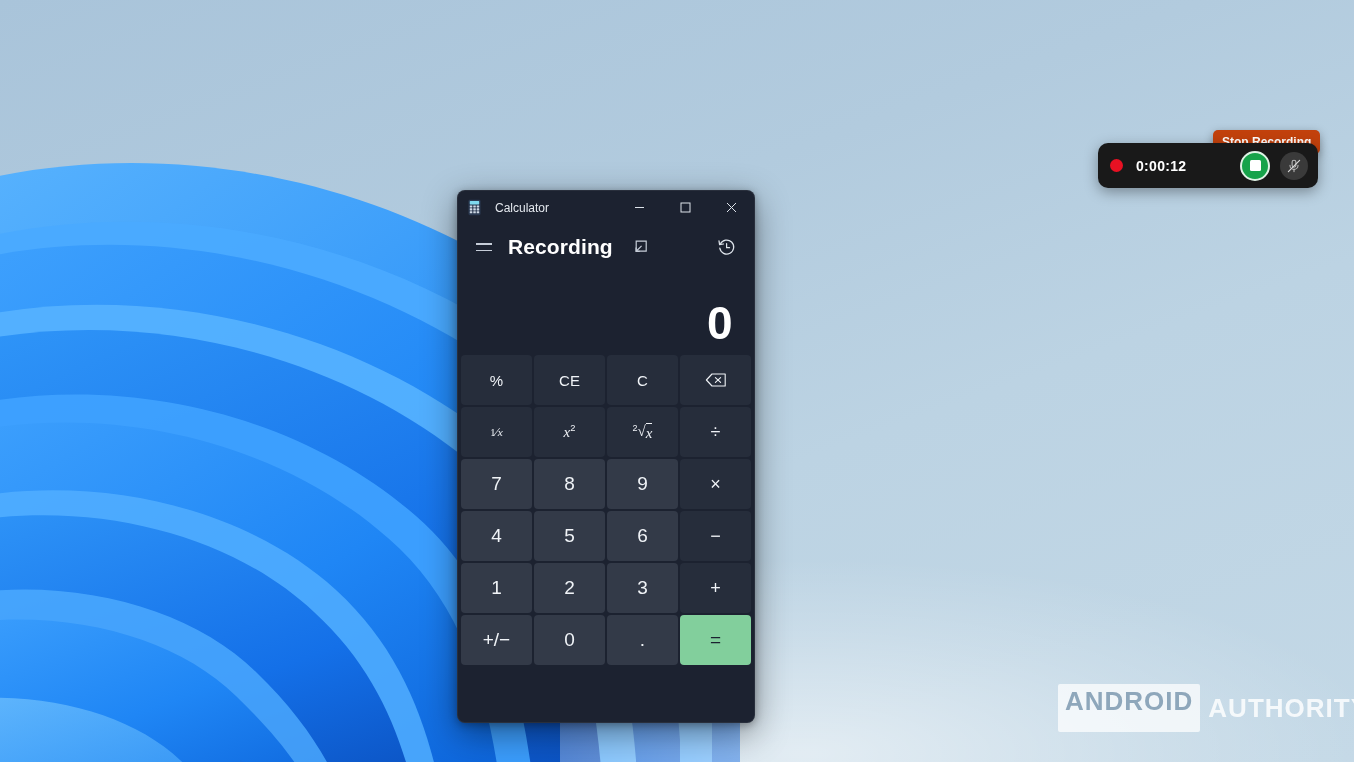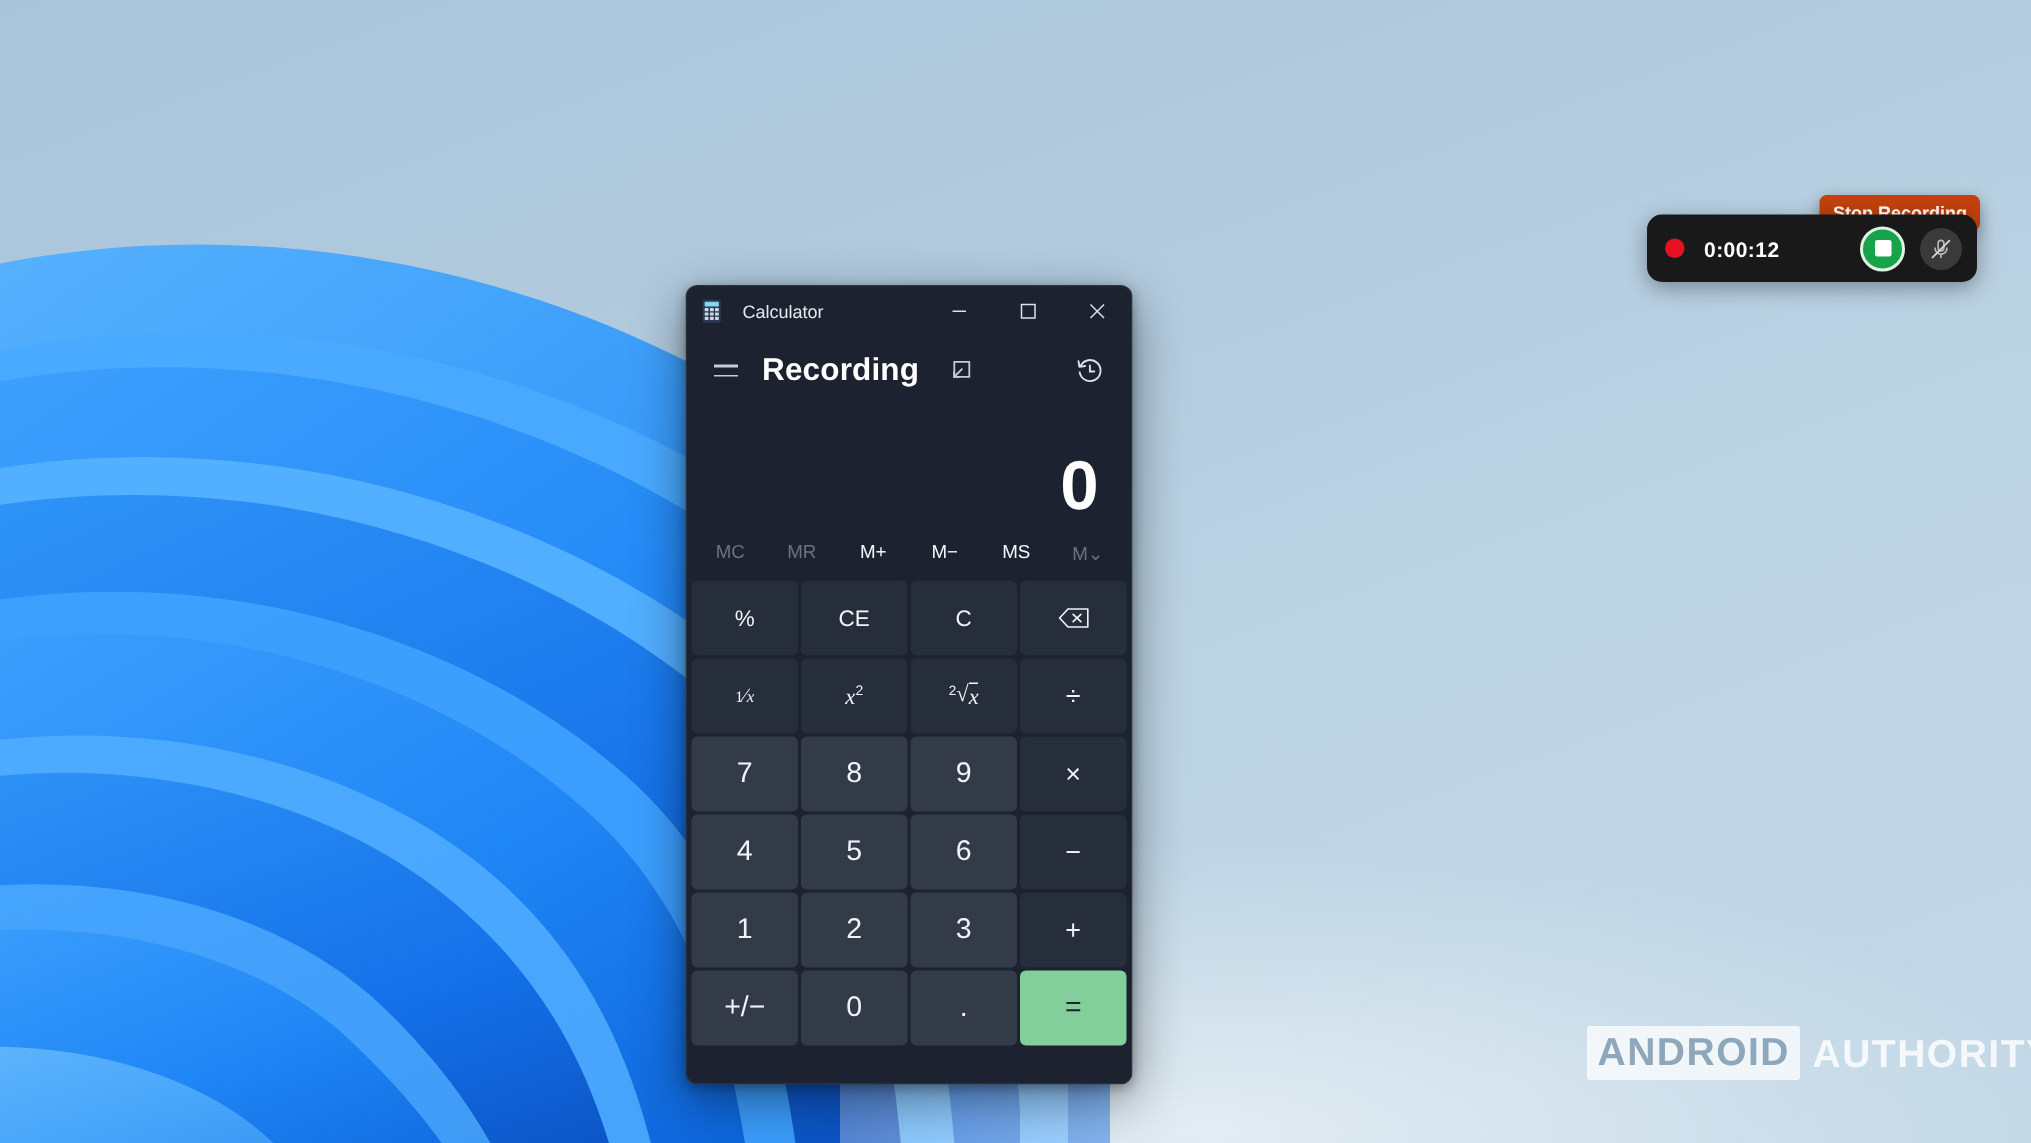--- a/index.html
+++ b/index.html
@@ -27,21 +27,21 @@
   
   #watermark {
     position: absolute; left: 1058px; top: 684px;
     display: flex; align-items: center; gap: 8px;
     font-weight: bold; font-size: 26px; letter-spacing: 1px;
     font-family: "Liberation Sans", sans-serif;
   }
   #watermark .wm-box {
     background: rgba(255,255,255,0.72);
     color: #8ea7bb;
-    padding: 2px 7px 3px 7px;
+    padding: 2px 7px 15px 7px;
     border-radius: 2px;
   }
   #watermark .wm-plain { color: rgba(255,255,255,0.82); }
 
   
   #calc-window {
     position: absolute; left: 457px; top: 176px;
     width: 298px; height: 533px;
     background: #1c2230;
     border-radius: 8px;
@@ -270,28 +270,20 @@
         <path d="M2.0,2.8 L2.6,6.6 L6.4,6.0" fill="none" stroke="#dde3ea" stroke-width="1.25" stroke-linecap="round" stroke-linejoin="round"></path>
         <path d="M9.6,5.7 L9.6,9.7 L12.5,9.7" fill="none" stroke="#dde3ea" stroke-width="1.25" stroke-linecap="round"></path>
       </svg>
     </div>
   </div>
 
   <div class="display-area">
     <div class="display-value">0</div>
   </div>
 
-  <div class="memory-row" id="memory-row">
-      <div class="mem-btn disabled">MC</div>
-      <div class="mem-btn disabled">MR</div>
-      <div class="mem-btn enabled">M+</div>
-      <div class="mem-btn enabled">M−</div>
-      <div class="mem-btn enabled">MS</div>
-      <div class="mem-btn disabled">M⌄</div>
-    </div>
 
   <div class="keypad" id="keypad">
       <div class="key fn">
         <span>%</span>
       </div>
       <div class="key fn">
         <span>CE</span>
       </div>
       <div class="key fn">
         <span>C</span>

